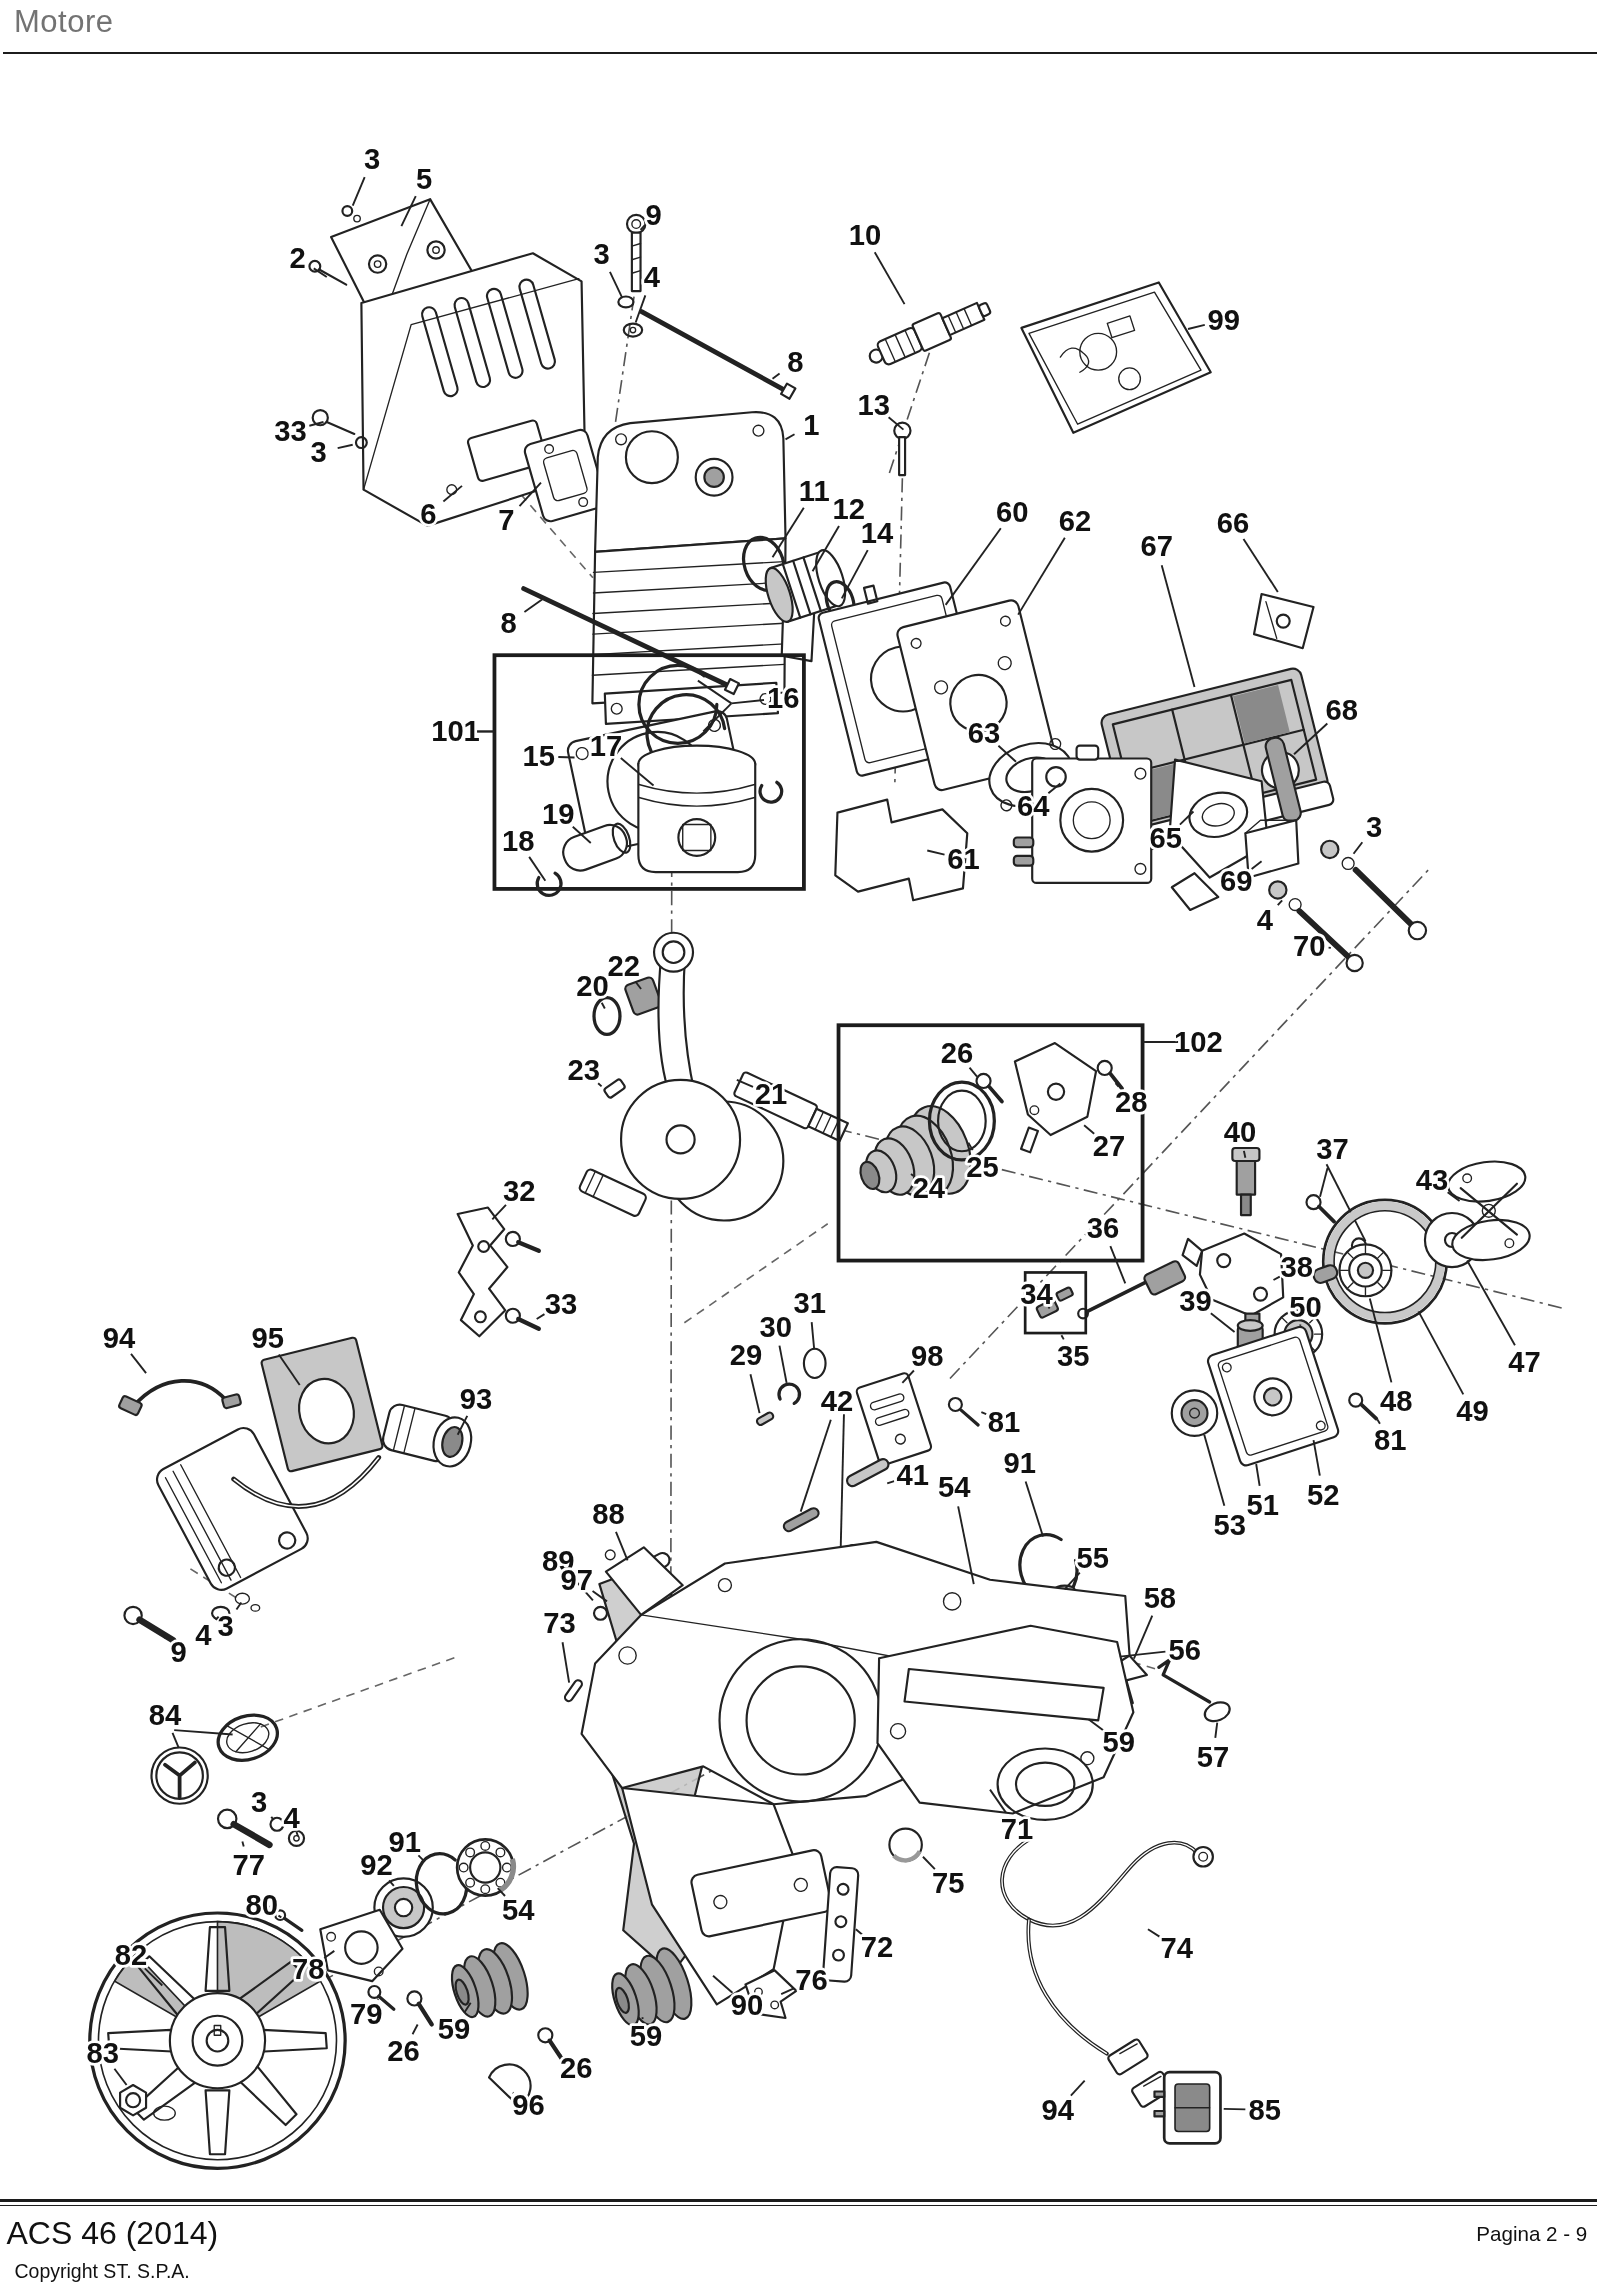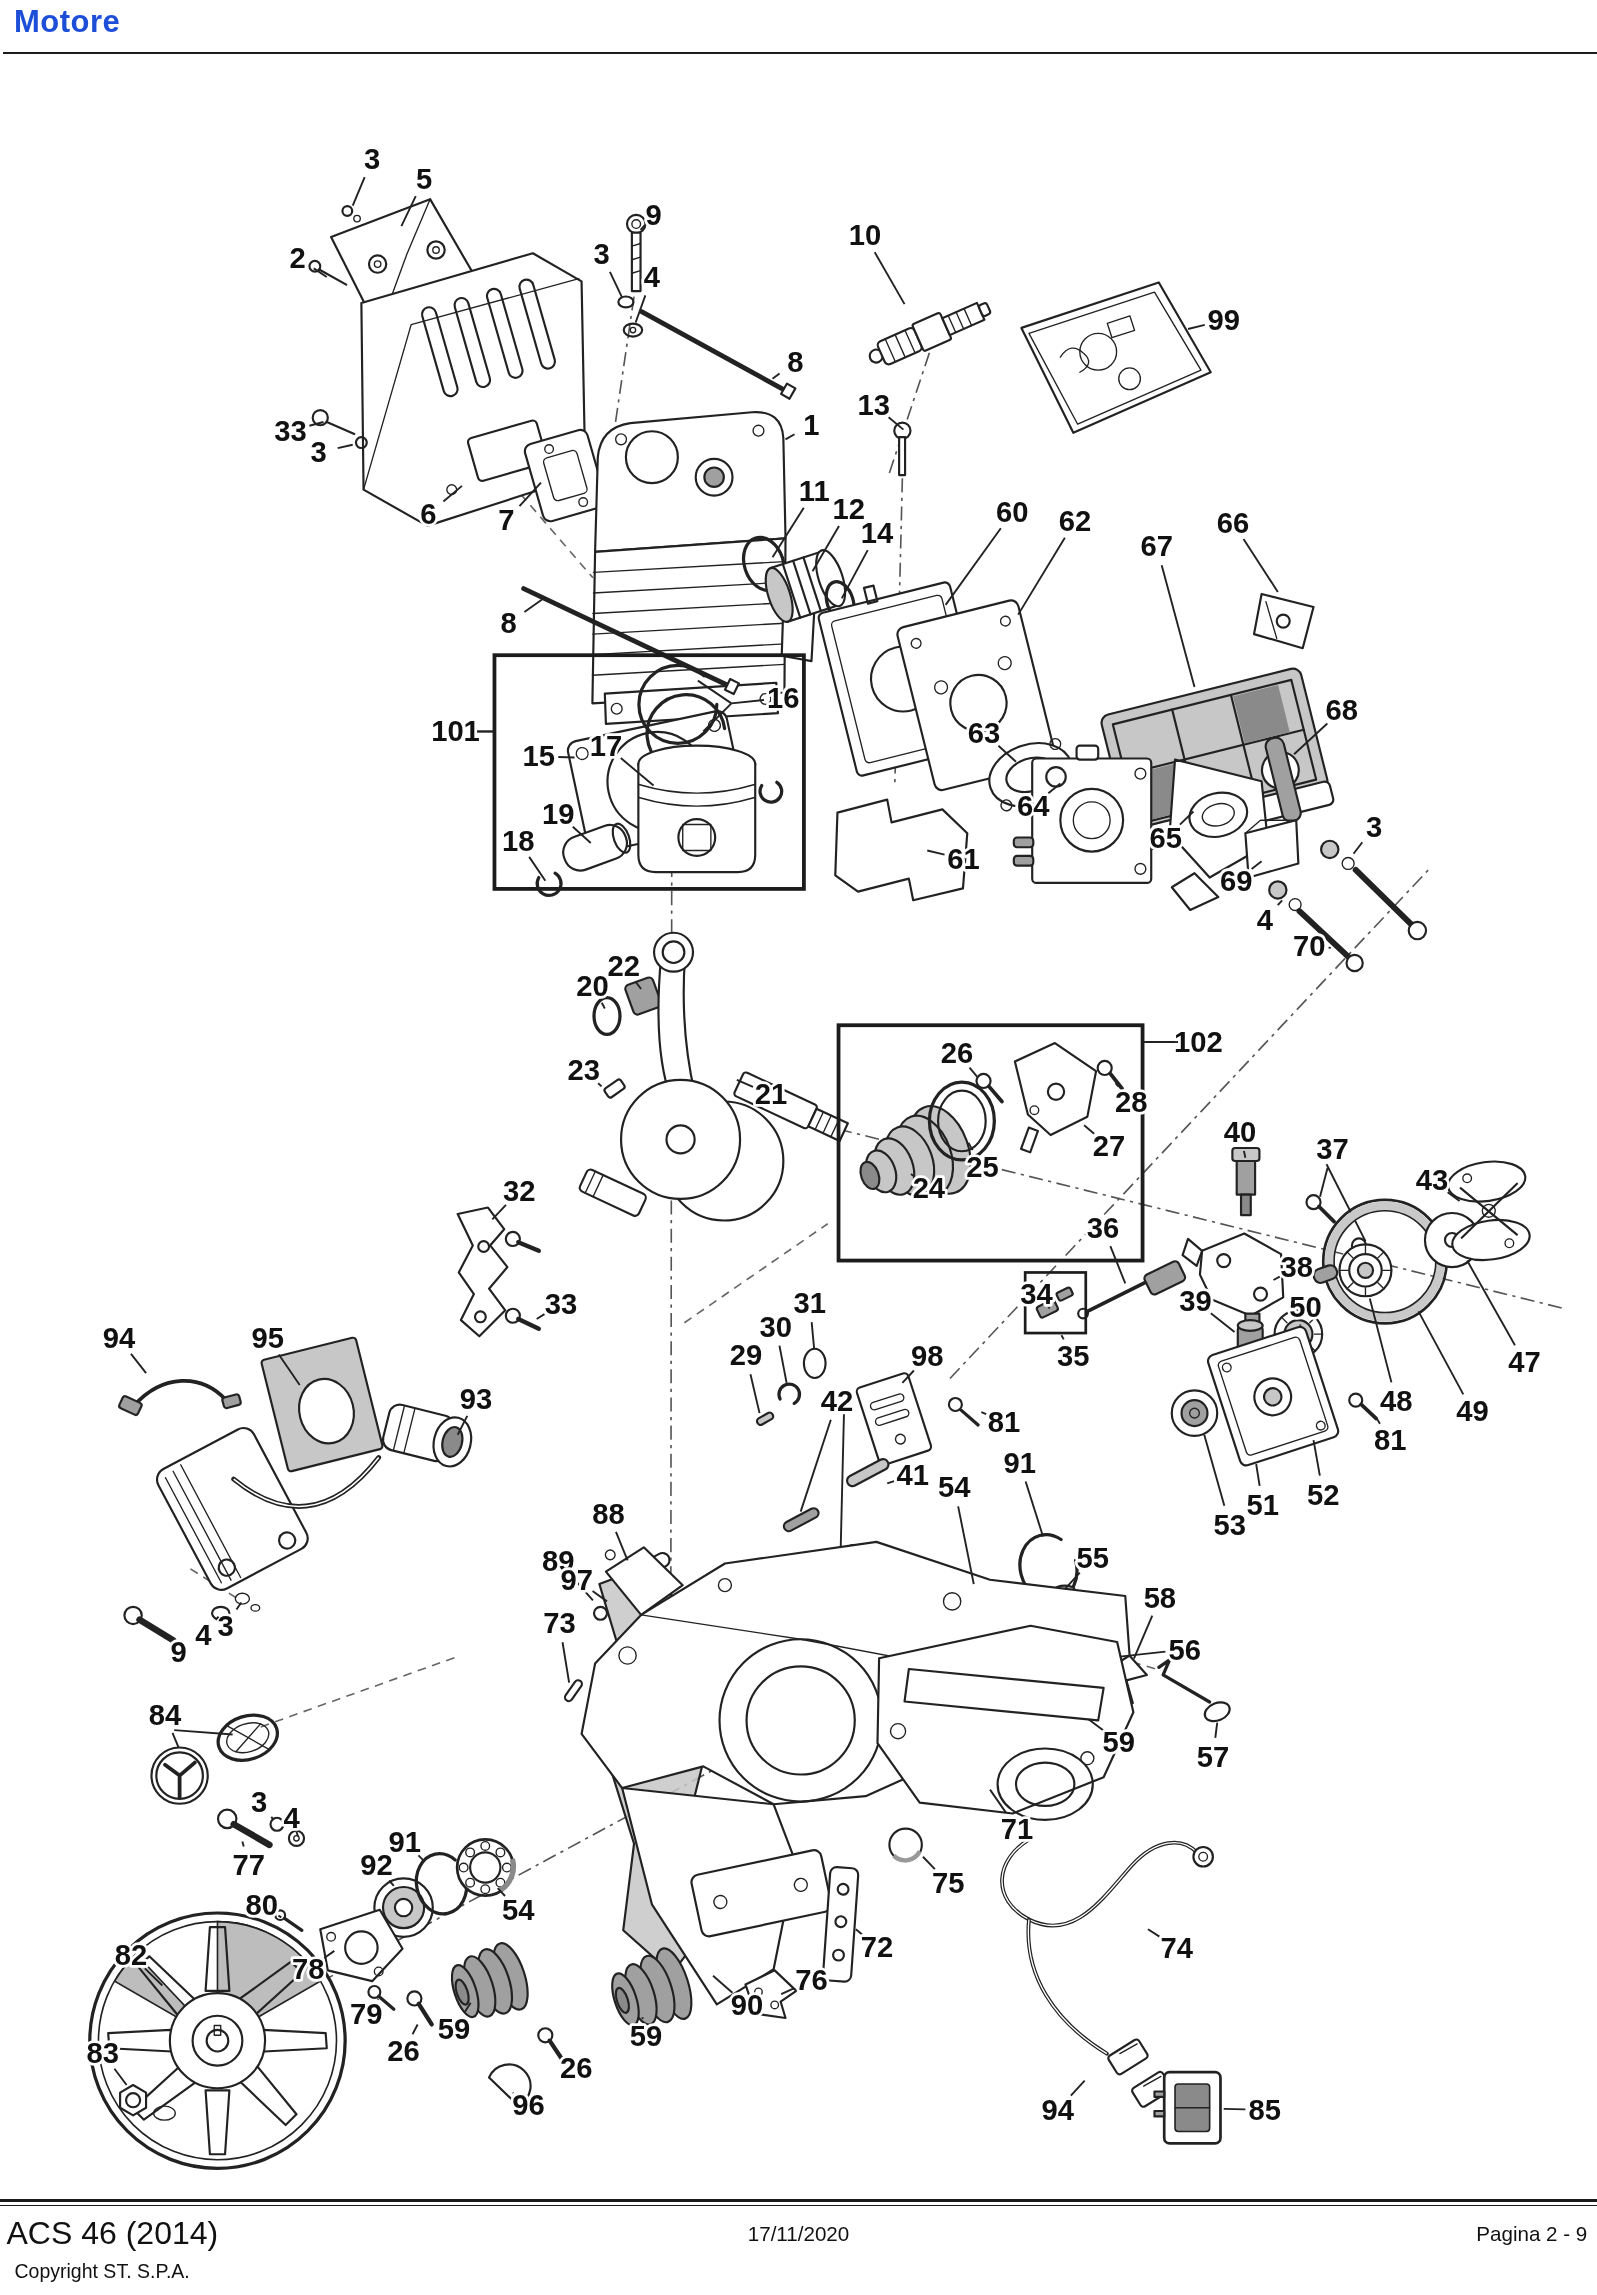--- a/index.html
+++ b/index.html
@@ -1,18 +1,18 @@
 <!DOCTYPE html>
 <html style="font-size:8.7px"><head>
 <meta charset="utf-8">
 <style>
   html,body{margin:0;padding:0;background:#fff;}
   body{width:1597px;height:2295px;position:relative;font-family:"Liberation Sans",sans-serif;color:#111;}
   .page{position:absolute;inset:0;background:#fff;overflow:hidden;}
-  .title{position:absolute;left:14px;top:4.3px;font-size:31px;font-weight:700;color:#1d4ed8;letter-spacing:0.5px;}
+  .title{position:absolute;left:14px;top:4.3px;font-size:31px;font-weight:400;color:#737373;letter-spacing:0.5px;}
   .title-rule{position:absolute;left:3.2px;right:0;top:52px;height:2.2px;background:#1c1c1c;}
   .footer-rule1{position:absolute;left:0;right:0;top:2199px;height:2.7px;background:#1c1c1c;}
   .footer-rule2{position:absolute;left:0;right:0;top:2205px;height:1.1px;background:#1c1c1c;}
   .footer-model{position:absolute;left:6.5px;top:2215px;font-size:32px;font-weight:400;color:#111;}
   .footer-copy{position:absolute;left:6.5px;top:2260px;font-size:19.5px;color:#111;margin-left:8px;}
   .footer-date{position:absolute;left:0;right:0;top:2222px;text-align:center;font-size:20.6px;color:#111;}
   .footer-page{position:absolute;right:9.7px;top:2222px;font-size:20.6px;color:#111;text-align:right;}
   svg{position:absolute;left:0;top:0;}
   .s{stroke:#222;stroke-width:4;fill:#fff;stroke-linejoin:round;stroke-linecap:round;}
   .sn{stroke:#222;stroke-width:4;fill:none;stroke-linejoin:round;stroke-linecap:round;}
@@ -951,16 +951,15 @@
         <text x="417" y="3005" class="callout">3</text>
         <line x1="398.88546110299956" y1="2994.210511517786" x2="404" y2="2988" class="leader"></line>
         <text x="376" y="3022" class="callout">4</text>
       </g>
   </svg>
 
   <div class="footer-rule1"></div>
   <div class="footer-rule2"></div>
   <div class="footer-model">ACS 46 (2014)</div>
   <div class="footer-copy">Copyright ST. S.P.A.</div>
-  <div class="footer-date">17/11/2020</div>
   <div class="footer-page">Pagina 2 - 9</div>
 </div>
 
 
 </body></html>

